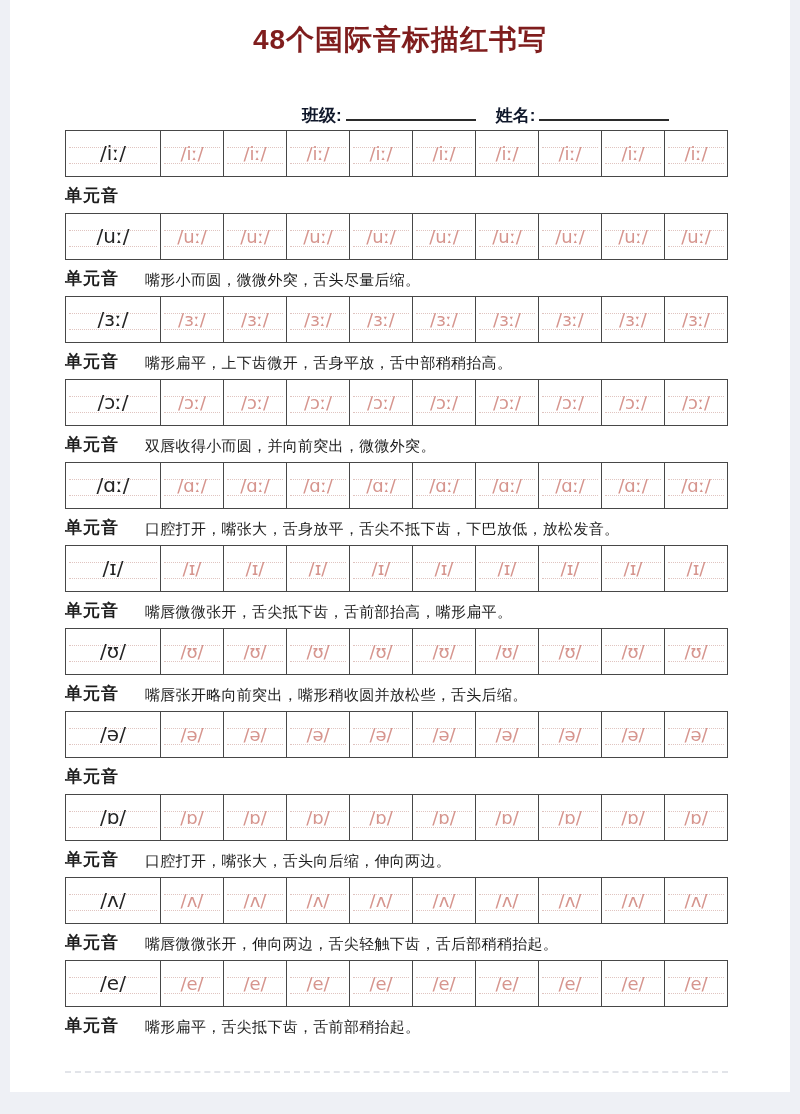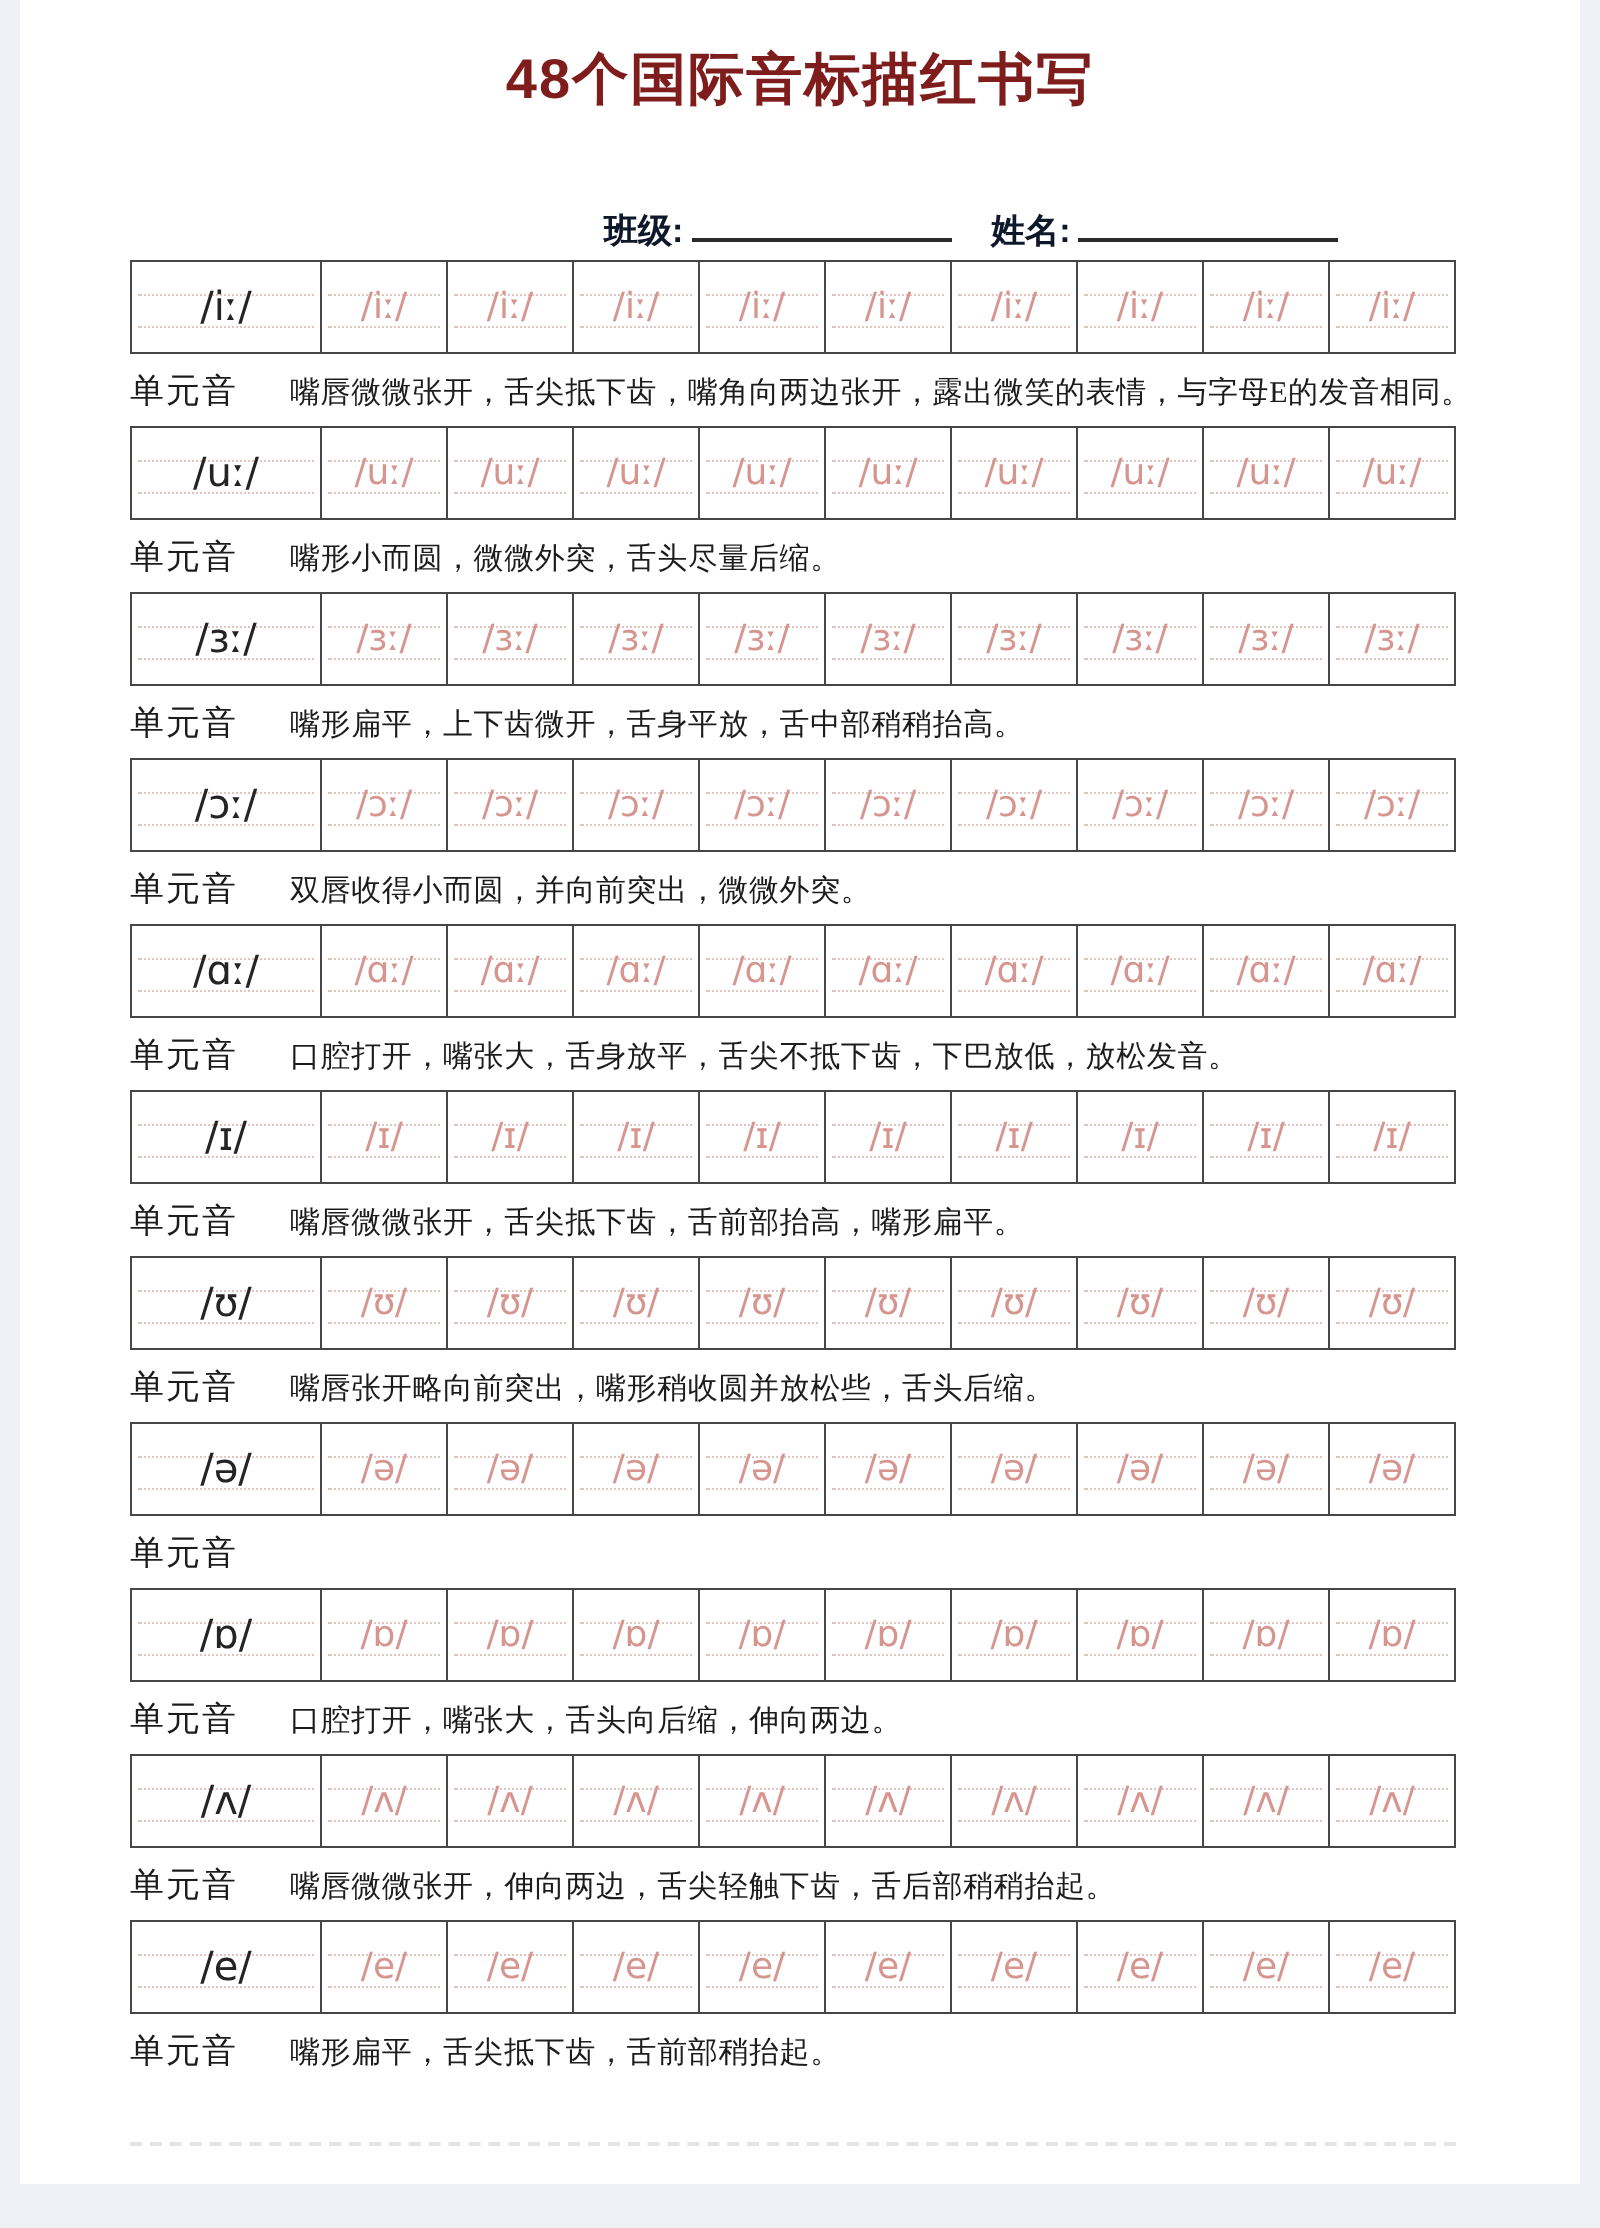--- a/index.html
+++ b/index.html
@@ -55,21 +55,21 @@
     font-size:19px;line-height:45px;
   }
   .sym.black{color:#242424;font-size:20px;}
   .sym.pink{color:var(--trace,#d6958e);font-size:18px;}
   .desc{
     display:flex;margin-top:8px;height:22px;line-height:22px;
     color:#1c1c1c;white-space:nowrap;
   }
   .cat{
     flex:none;width:80px;
-    font-size:17px;font-weight:normal;letter-spacing:1px;
+    font-size:17px;font-weight:bold;letter-spacing:1px;
   }
   .txt{
     font-family:"Liberation Serif", serif;
     font-size:15px;letter-spacing:0.3px;padding-top:1px;
   }
   .bottom-rule{
     margin:34px 62px 0 55px;height:0;
     border-top:2px dashed #e2e4e9;
   }
 </style>
@@ -133,21 +133,20 @@
             <span class="sym pink">/iː/</span>
           </div>
           <div class="cell trace">
             <i class="guide g1"></i>
             <i class="guide g2"></i>
             <span class="sym pink">/iː/</span>
           </div>
         </div>
     <div class="desc">
       <span class="cat">单元音</span>
-      <span class="txt">嘴唇微微张开，舌尖抵下齿，嘴角向两边张开，露出微笑的表情，与字母E的发音相同。</span>
     </div>
   </section>
 
   <section class="row">
     <div class="trace-table">
       <div class="cell model">
         <i class="guide g1"></i>
         <i class="guide g2"></i>
         <span class="sym black">/uː/</span>
       </div>

